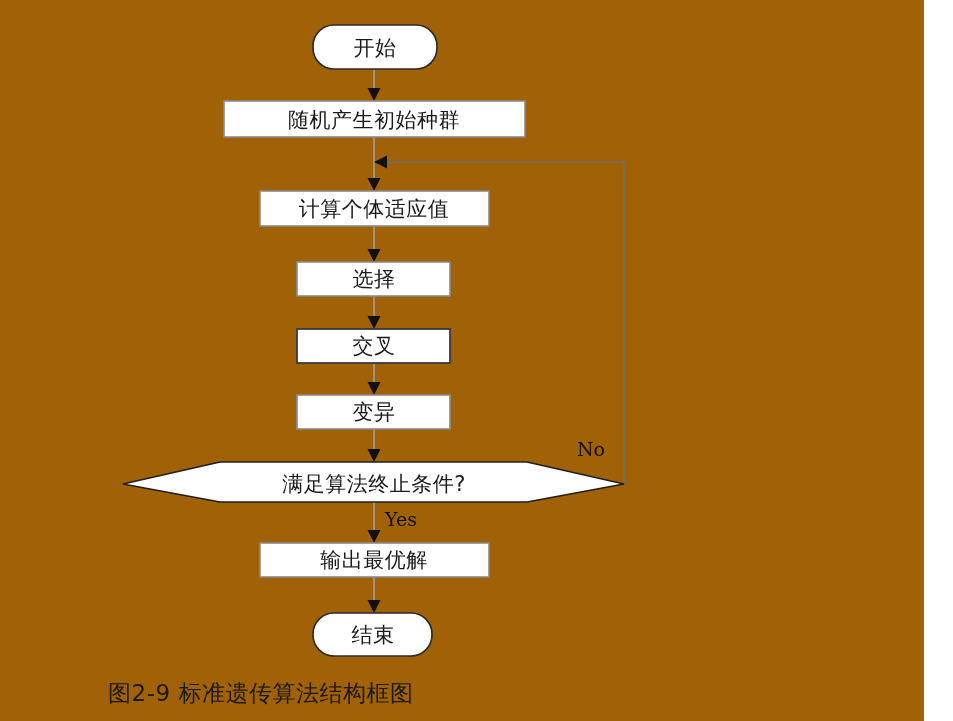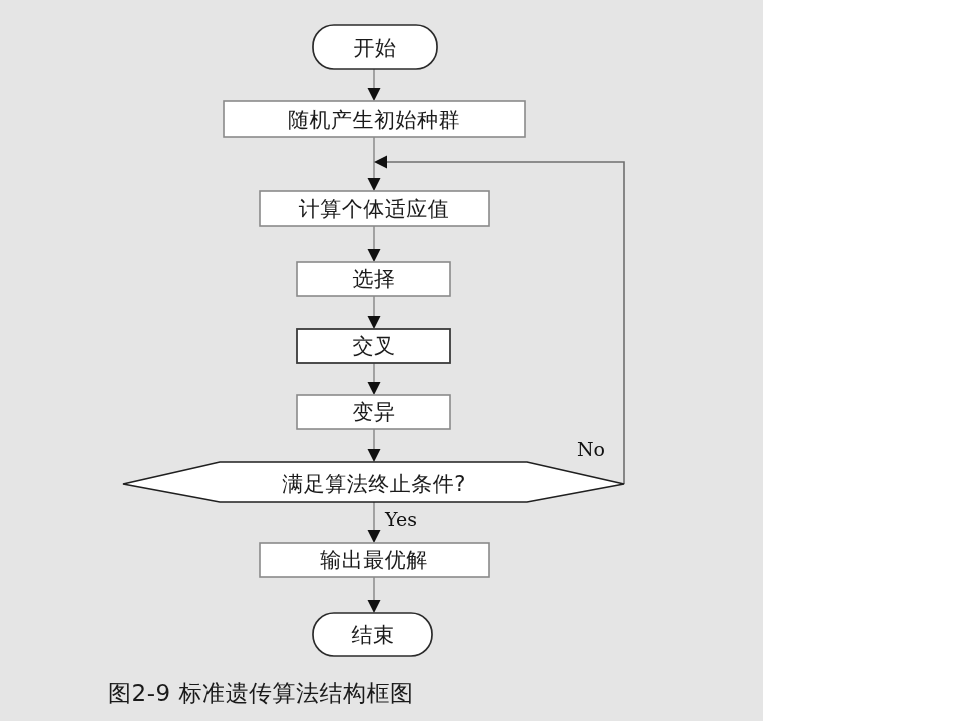--- a/index.html
+++ b/index.html
@@ -6,23 +6,23 @@
   html, body {
     margin: 0;
     padding: 0;
     background: #ffffff;
   }
   body {
     font-family: "DejaVu Sans", "Liberation Sans", sans-serif;
   }
   #figure-root {
     position: relative;
-    width: 763px;
+    width: 924px;
     height: 721px;
-    background: #e5e5e5;
+    background: #a16207;
     overflow: hidden;
     text-decoration: underline;
   }
   #flow-svg {
     position: absolute;
     left: 0;
     top: 0;
     width: 953px;
     height: 721px;
   }

